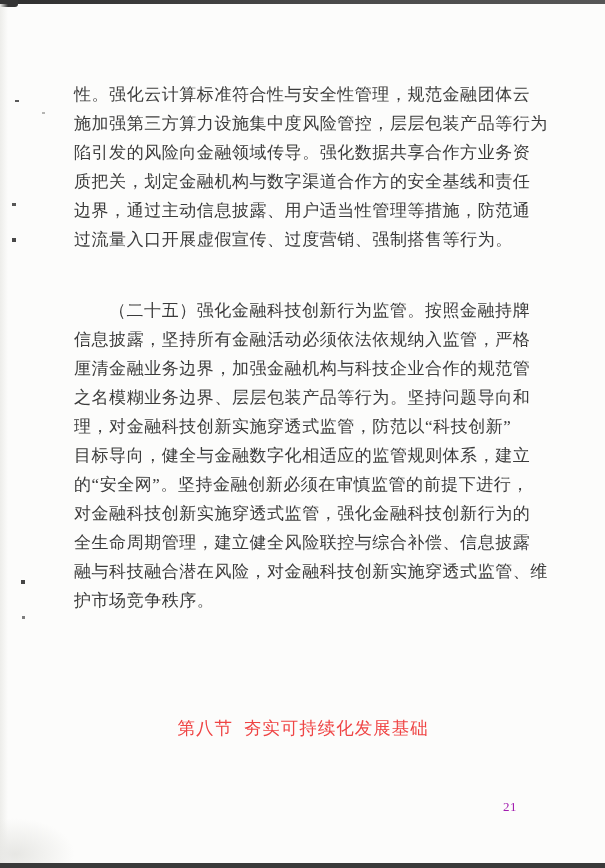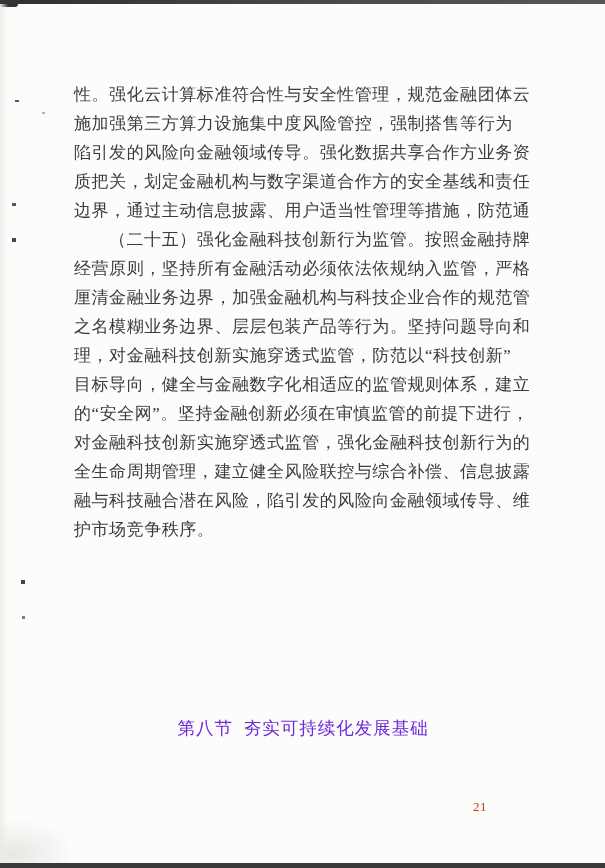--- a/index.html
+++ b/index.html
@@ -57,41 +57,42 @@
   }
   .line {
     height: 29px;
     line-height: 29px;
     font-size: 17px;
     letter-spacing: 0.55px;
     white-space: nowrap;
   }
   .line.indent {
     text-indent: 35px;
+    margin-top: 42px;
   }
   .heading {
     position: absolute;
     top: 714px;
     left: 74px;
     width: 458px;
     height: 29px;
     line-height: 29px;
     font-size: 17.5px;
     letter-spacing: 1px;
     text-align: center;
     white-space: pre;
-    color: #6d28d9;
+    color: #ef4444;
   }
   .page-number {
     position: absolute;
     top: 799px;
-    left: 473px;
+    left: 503px;
     font-size: 13px;
     letter-spacing: 0.5px;
-    color: #c2410c;
+    color: #a21caf;
   }
   
   .speck { position: absolute; }
   .speck.s1 { left: 15px; top: 100px; width: 4px; height: 2px; background: #5a5a5a; }
   .speck.s2 { left: 42px; top: 112px; width: 3px; height: 2px; background: #b5b5b3; }
   .speck.s3 { left: 12px; top: 203px; width: 4px; height: 3px; background: #565656; }
   .speck.s4 { left: 12px; top: 238px; width: 4px; height: 4px; background: #474747; }
   .speck.s5 { left: 21px; top: 580px; width: 4px; height: 4px; background: #454545; }
   .speck.s6 { left: 22px; top: 616px; width: 3px; height: 3px; background: #7d7d7d; }
 </style>
@@ -107,34 +108,35 @@
 
   <div class="speck s1"></div>
   <div class="speck s2"></div>
   <div class="speck s3"></div>
   <div class="speck s4"></div>
   <div class="speck s5"></div>
   <div class="speck s6"></div>
 
   <div class="body-text">
     <div class="line">性。强化云计算标准符合性与安全性管理，规范金融团体云</div>
-    <div class="line">施加强第三方算力设施集中度风险管控，强制搭售等行为</div>
+    <div class="line">施加强第三方算力设施集中度风险管控，层层包装产品等行为</div>
     <div class="line">陷引发的风险向金融领域传导。强化数据共享合作方业务资</div>
     <div class="line">质把关，划定金融机构与数字渠道合作方的安全基线和责任</div>
     <div class="line">边界，通过主动信息披露、用户适当性管理等措施，防范通</div>
+    <div class="line">过流量入口开展虚假宣传、过度营销、强制搭售等行为。</div>
     <div class="line indent">（二十五）强化金融科技创新行为监管。按照金融持牌</div>
-    <div class="line">经营原则，坚持所有金融活动必须依法依规纳入监管，严格</div>
+    <div class="line">信息披露，坚持所有金融活动必须依法依规纳入监管，严格</div>
     <div class="line">厘清金融业务边界，加强金融机构与科技企业合作的规范管</div>
     <div class="line">之名模糊业务边界、层层包装产品等行为。坚持问题导向和</div>
     <div class="line">理，对金融科技创新实施穿透式监管，防范以“科技创新”</div>
     <div class="line">目标导向，健全与金融数字化相适应的监管规则体系，建立</div>
     <div class="line">的“安全网”。坚持金融创新必须在审慎监管的前提下进行，</div>
     <div class="line">对金融科技创新实施穿透式监管，强化金融科技创新行为的</div>
     <div class="line">全生命周期管理，建立健全风险联控与综合补偿、信息披露</div>
-    <div class="line">融与科技融合潜在风险，陷引发的风险向金融领域传导、维</div>
+    <div class="line">融与科技融合潜在风险，对金融科技创新实施穿透式监管、维</div>
     <div class="line">护市场竞争秩序。</div>
   </div>
 
   <div class="heading">第八节  夯实可持续化发展基础</div>
 
   <div class="page-number">21</div>
 
   <div class="bottom-edge"></div>
 
 </div>

